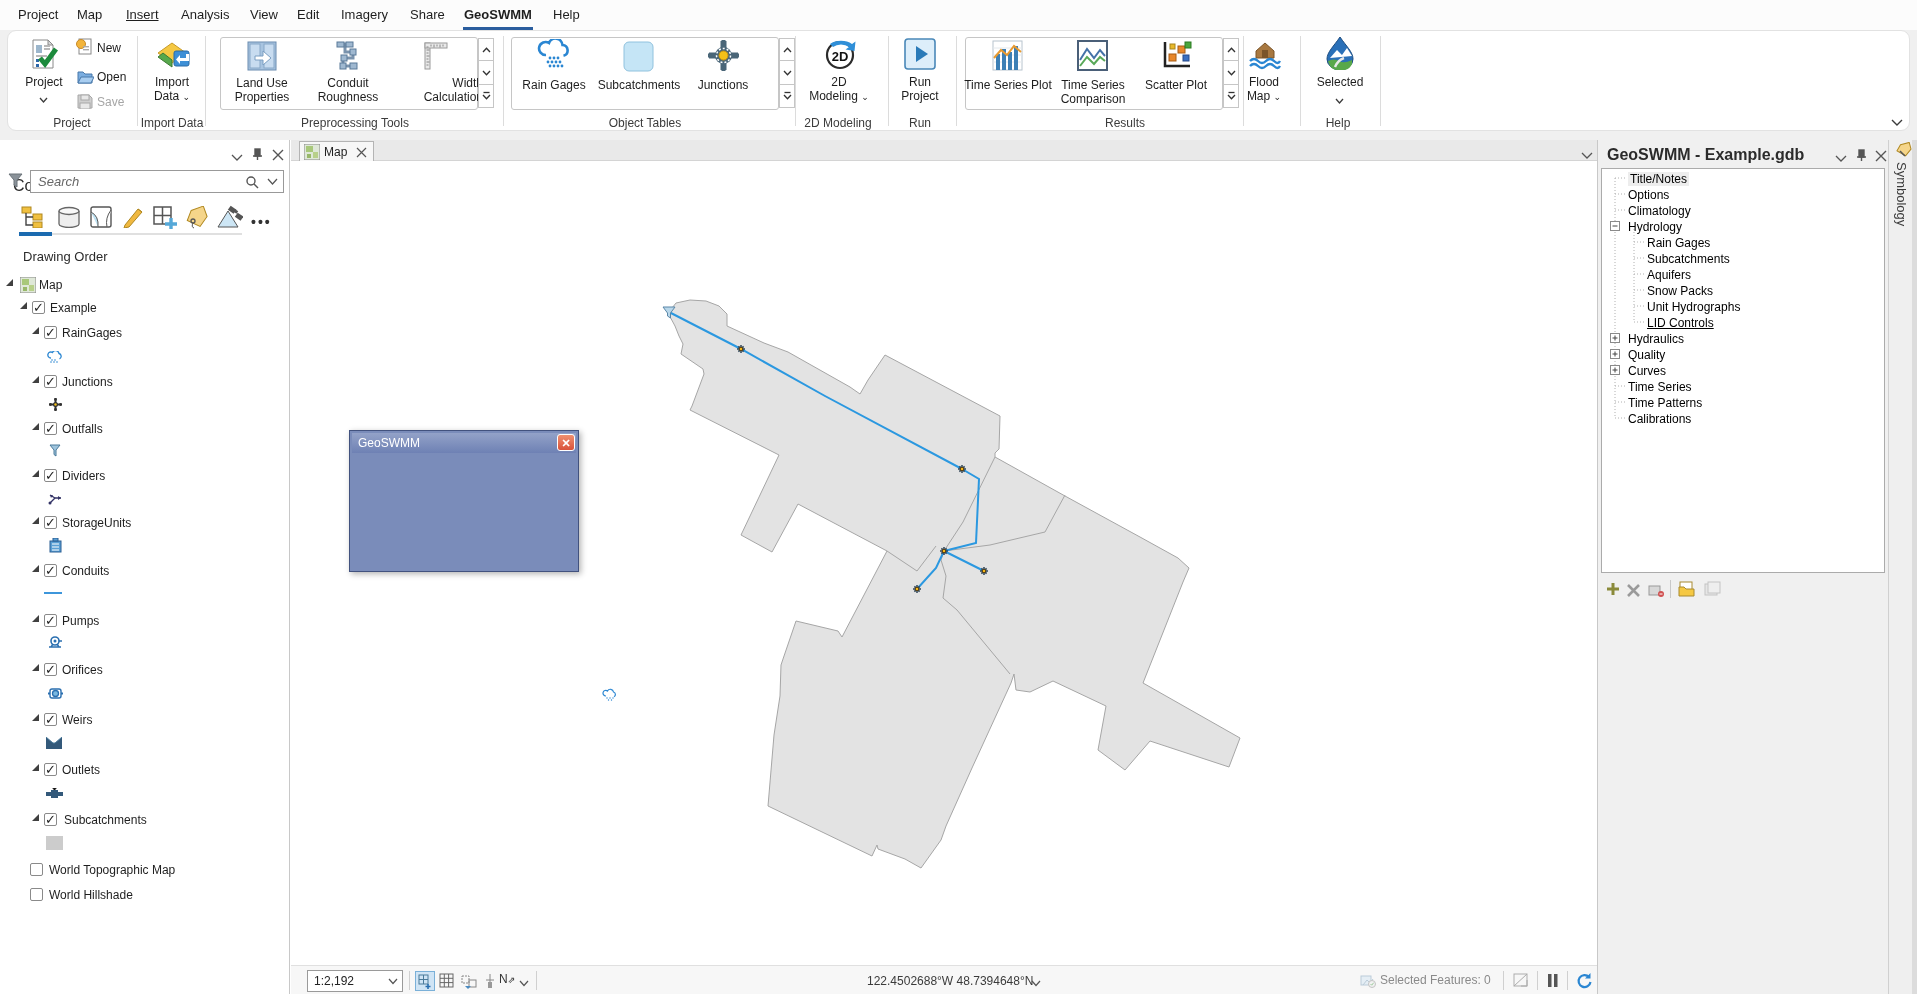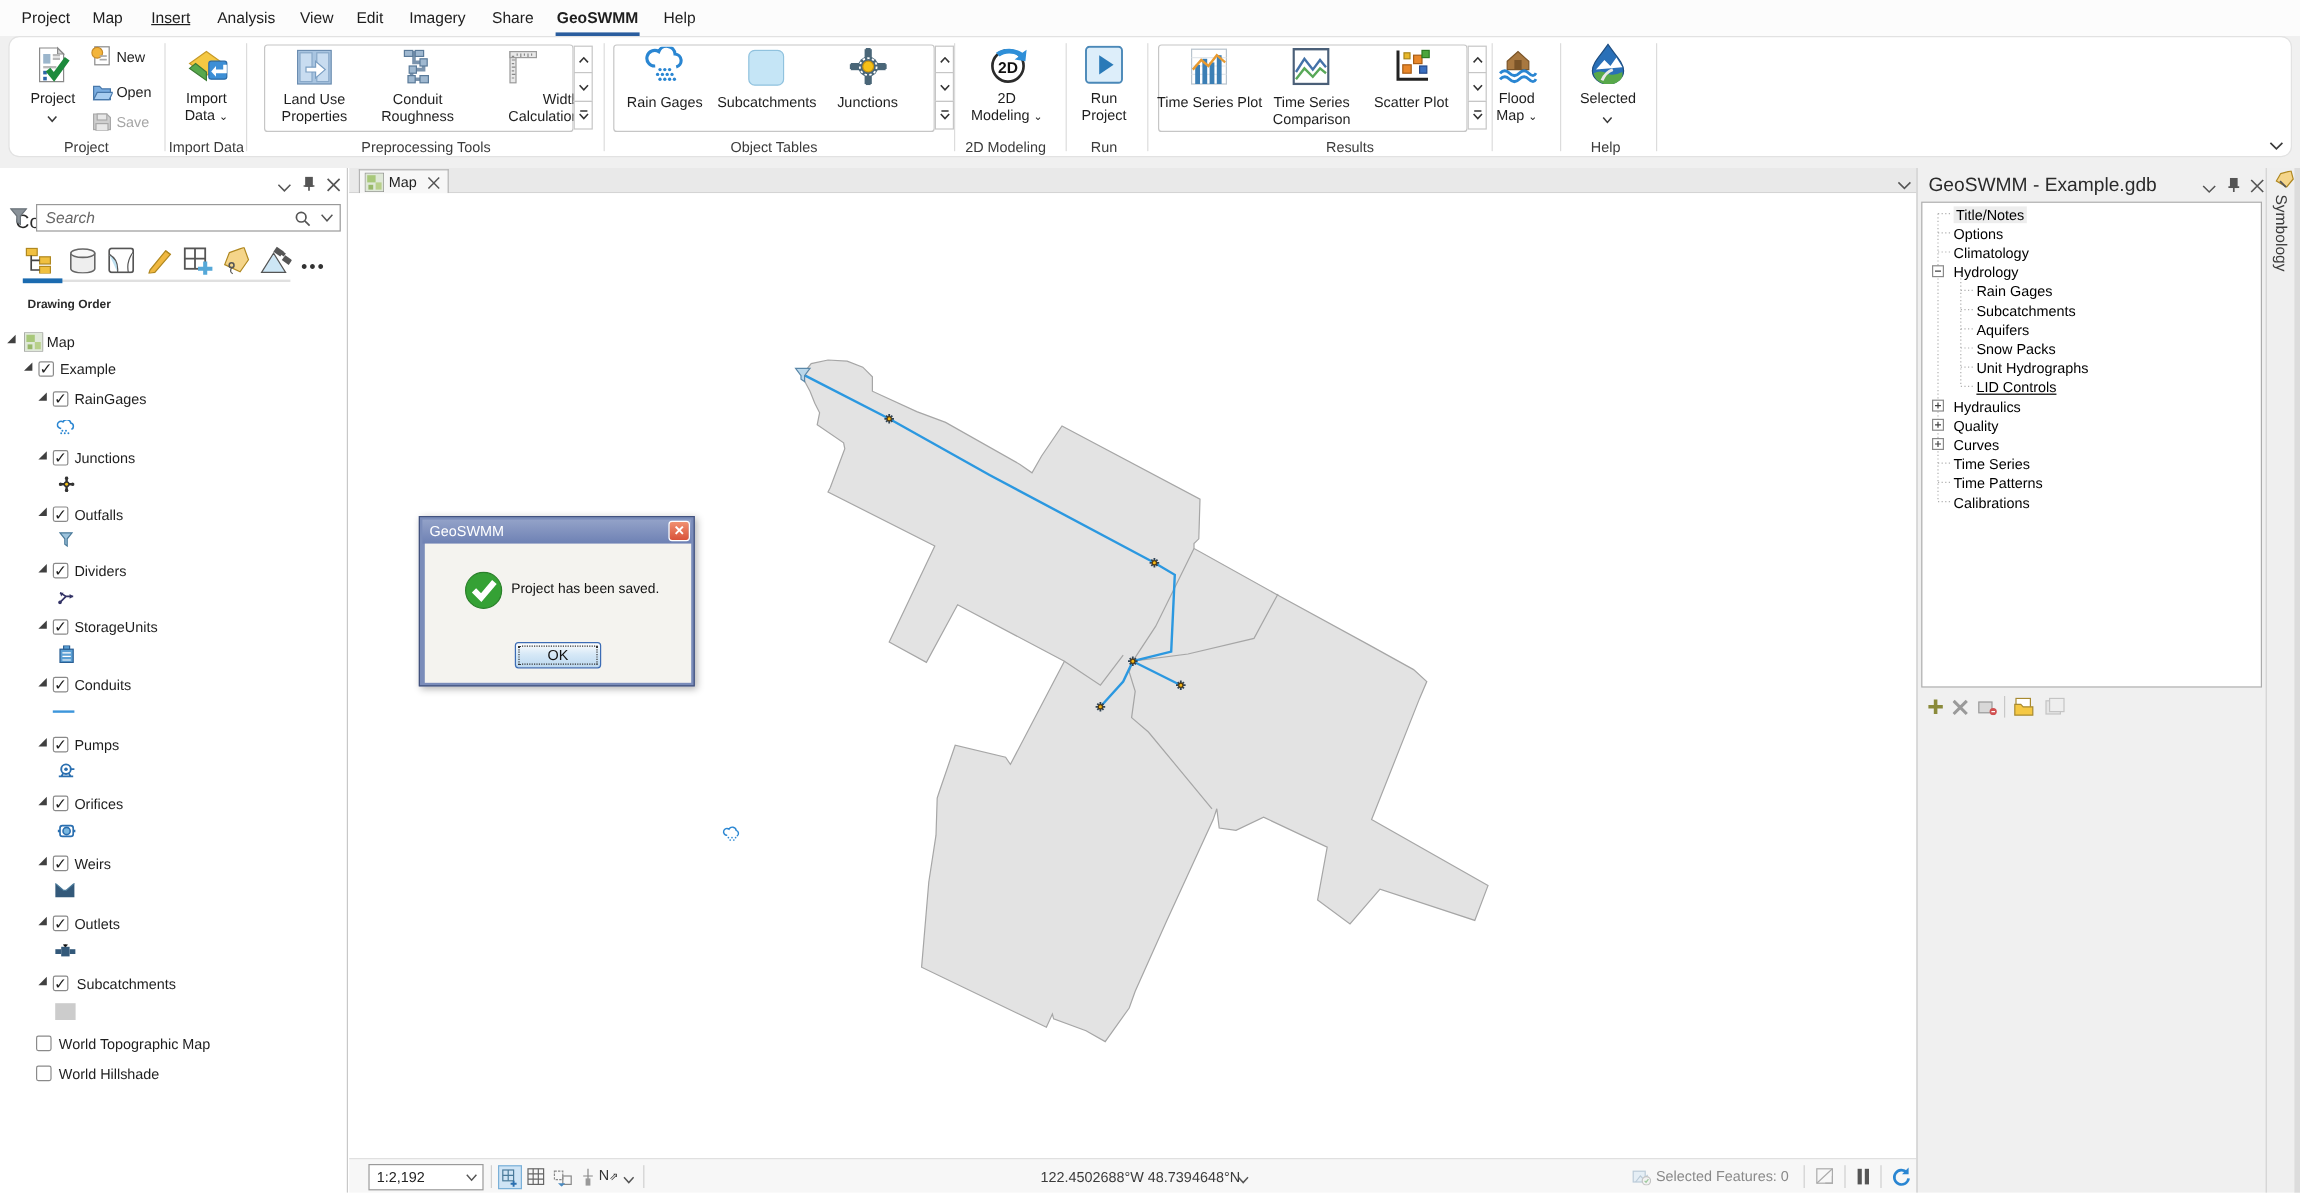--- a/index.html
+++ b/index.html
@@ -372,21 +372,21 @@
           <path d="M3 22 L13 6 L23 22 z" fill="#cde6f5" stroke="#555"></path>
           <g fill="#555">
             <rect x="14" y="2" width="7" height="5" transform="rotate(35 17 4)"></rect>
             <rect x="21" y="9" width="7" height="5" transform="rotate(35 24 11)"></rect>
             <rect x="19" y="5" width="4" height="3" transform="rotate(35 21 6)"></rect>
           </g>
         </svg></div>
     <div class="abs" style="left:251px;top:74px;font-size:14px;color:#333;letter-spacing:2px;font-weight:bold;">•••</div>
     <div class="abs" style="left:19px;top:93px;width:223px;height:2px;background:#e0e0e0;"></div>
     <div class="abs" style="left:19px;top:92px;width:33px;height:4px;background:#1b6bb0;"></div>
-    <div class="abs" style="left:23px;top:109px;font-size:10px;font-weight:bold;color:#2b2b2b;">Drawing Order</div>
+    <div class="abs" style="left:23px;top:109px;font-size:13px;font-weight:normal;color:#2b2b2b;">Drawing Order</div>
 
     <div class="tri" style="left:6px;top:139px;"></div>
     <div class="abs" style="left:20px;top:137px;"><svg width="16" height="16">
           <rect x="0" y="0" width="16" height="16" fill="#dfe8d8" stroke="#888"></rect>
           <rect x="2" y="2" width="7" height="6" fill="#a8c87a"></rect>
           <rect x="9" y="8" width="5" height="6" fill="#b8d08a"></rect>
           <rect x="3" y="10" width="4" height="4" fill="#98b86a"></rect>
         </svg></div>
     <div class="trow" style="left:39px;top:138px;">Map</div>
     <div class="tri" style="left:20px;top:162px;"></div>
@@ -551,32 +551,20 @@
             </g>
           </g>
       </svg>
     </div>
 
     <div class="abs" style="left:58px;top:290px;width:230px;height:142px;border:1px solid #42527e;background:#7a8cba;box-shadow:2px 2px 6px rgba(0,0,0,0.3);">
       <div class="abs" style="left:2px;top:2px;width:224px;height:20px;background:linear-gradient(#93a2c8,#6e81b4);color:#fff;font-size:12px;">
           <span style="position:absolute;left:6px;top:3px;">GeoSWMM</span>
         </div>
       <div class="abs" style="left:207px;top:3px;width:18px;height:17px;background:linear-gradient(#f09070,#d9523a);border:1px solid #fff;border-radius:3px;color:#fff;font-size:11px;font-weight:bold;text-align:center;line-height:16px;">✕</div>
-      <div class="abs" style="left:4px;top:22px;width:222px;height:116px;background:#f4f3ef;">
-        <svg style="position:absolute;left:33px;top:23px;" width="34" height="34">
-            <circle cx="16" cy="16" r="15" fill="#35a135"></circle>
-            <circle cx="16" cy="16" r="15" fill="none" stroke="#2a802a" stroke-width="1"></circle>
-            <path d="M8 16 l6 6 l11 -13" stroke="#fff" stroke-width="5" fill="none"></path>
-          </svg>
-        <span style="position:absolute;left:72px;top:32px;font-size:11.5px;color:#111;">Project has been saved.</span>
-        <div class="abs" style="left:75px;top:82px;width:72px;height:22px;background:linear-gradient(#fdfdfd,#d7e9f7 45%,#bcd8ef);border:1px solid #3c6cb5;border-radius:3px;">
-          <div class="abs" style="left:2px;top:2px;right:2px;bottom:2px;border:1px dotted #333;"></div>
-          <span style="position:absolute;left:0;right:0;top:3px;text-align:center;font-size:12px;color:#111;">OK</span>
-        </div>
-      </div>
     </div>
     <div id="statusbar">
       <div class="abs" style="left:16px;top:4px;width:96px;height:22px;background:#fff;border:1px solid #9a9a9a;">
         <span style="position:absolute;left:6px;top:3px;font-size:12px;color:#222;">1:2,192</span>
         <svg style="position:absolute;right:4px;top:7px;" width="10" height="8">
             <path d="M1 1 l4 4.5 l4 -4.5" stroke="#555" stroke-width="1.2" fill="none"></path>
           </svg>
       </div>
       <div class="abs" style="left:118px;top:5px;width:1px;height:19px;background:#d0d0d0;"></div>
       <div class="abs" style="left:124px;top:5px;width:20px;height:20px;background:#cfe4f5;border:1px solid #7ab0d8;"><svg width="18" height="18">
@@ -628,21 +616,21 @@
             <rect x="8" y="1" width="3.5" height="13" fill="#555"></rect>
           </svg></div>
       <div class="abs" style="left:1276px;top:5px;width:1px;height:19px;background:#d0d0d0;"></div>
       <div class="abs" style="left:1284px;top:6px;"><svg width="17" height="17">
             <path d="M14 5 a6 6 0 1 0 1.5 5" fill="none" stroke="#2a86d2" stroke-width="2.2"></path>
             <path d="M15.5 1 v5.5 h-5.5 z" fill="#2a86d2"></path>
           </svg></div>
     </div>
   </div>
   <div id="rightpanel" class="abs">
-    <div class="abs" style="left:9px;top:6px;font-size:16px;color:#2b2b2b;">GeoSWMM - Example.gdb</div>
+    <div class="abs" style="left:9px;top:6px;font-size:16px;color:#2b2b2b;font-weight:bold;">GeoSWMM - Example.gdb</div>
     <div class="abs" style="left:237px;top:10px;"><svg width="12" height="10">
           <path d="M1 2 l5 5 l5 -5" stroke="#555" stroke-width="1.3" fill="none"></path>
         </svg></div>
     <div class="abs" style="left:258px;top:8px;"><svg width="12" height="13">
           <g stroke="#555" stroke-width="1.4" fill="none">
             <rect x="3" y="1" width="5" height="7" fill="#555"></rect>
             <path d="M1 8 h9 M5.5 8 v4"></path>
           </g>
         </svg></div>
     <div class="abs" style="left:277px;top:8px;"><svg width="12" height="12">

